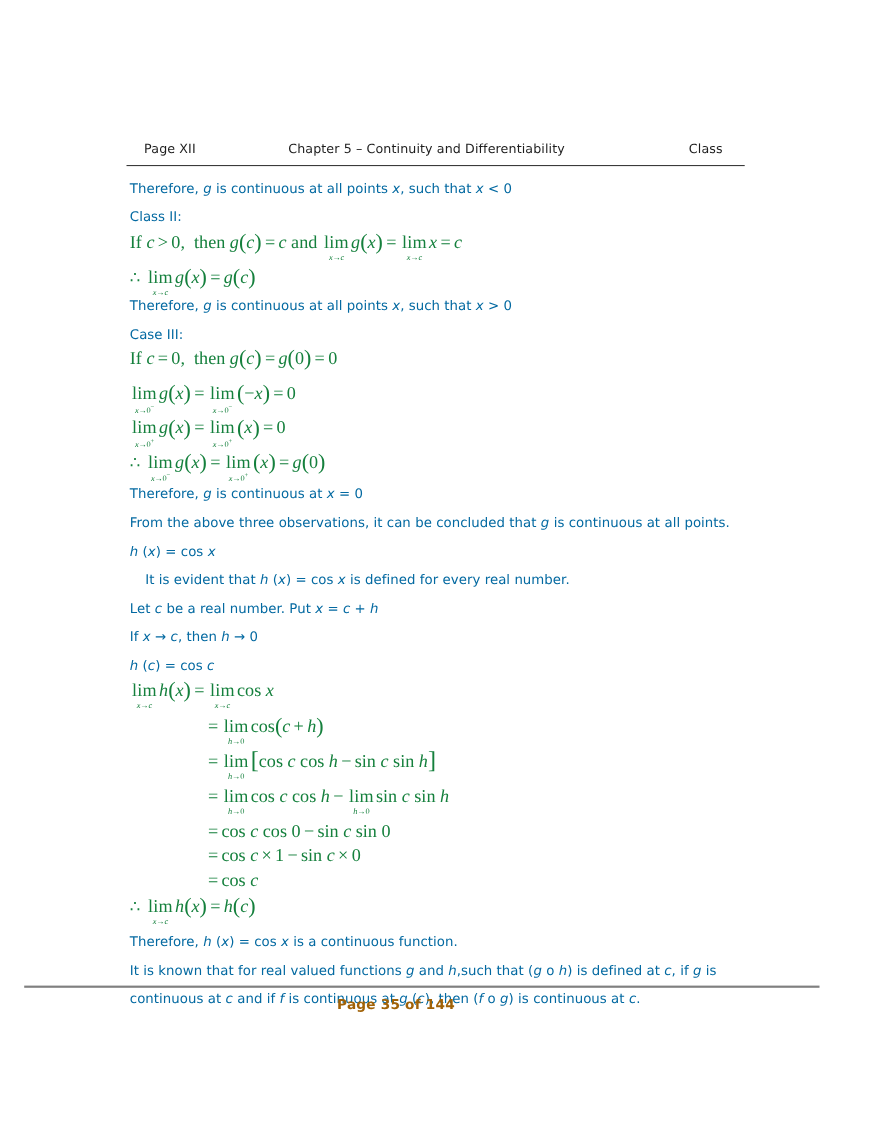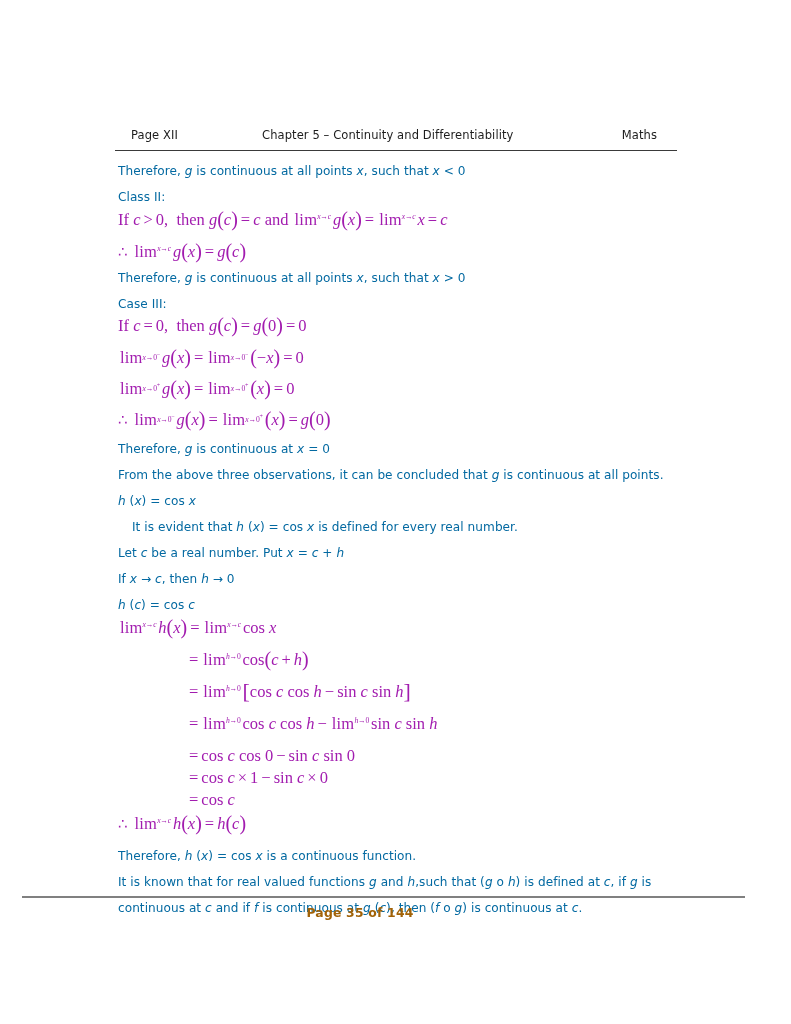--- a/index.html
+++ b/index.html
@@ -57,31 +57,33 @@
     line-height: 26.3px;
     color: #0369a1;
     white-space: nowrap;
     letter-spacing: 0.05px;
   }
   .para i { font-style: italic; }
 
   
   .math {
     font-family: "Liberation Serif", "DejaVu Serif", serif;
-    color: #a21caf;
+    color: #15803d;
     font-size: 16.5px;
     white-space: nowrap;
     line-height: 1;
   }
   .math i { font-style: italic; }
   .mrow { display: flex; align-items: baseline; }
 
   
   .lim {
     display: inline-flex;
+    flex-direction: column;
+    align-items: center;
     vertical-align: baseline;
     margin: 0 2px;
     font-family: Liberation Serif, serif;
   }
   .lim > .op { font-size: 16.5px; line-height: 1; letter-spacing: .2px; }
   .lim > .sub {
     font-size: 7.6px;
     line-height: 1;
     margin-top: 1px;
     letter-spacing: -0.2px;
@@ -121,21 +123,21 @@
   }
 </style>
 </head>
 <body>
 
 <div class="page">
 
   <div class="header">
     <span class="hdr-left">Page XII</span>
     <span class="hdr-center">Chapter 5 – Continuity and Differentiability</span>
-    <span class="hdr-right">Maths</span>
+    <span class="hdr-right">Class</span>
   </div>
 
   <div class="content">
 
     <div class="para" style="position:absolute;left:0;top:0;">
       Therefore, <i>g</i> is continuous at all points <i>x</i>, such that <i>x</i> &lt; 0
     </div>
 
     <div class="para" style="position:absolute;left:0;top:26px;">
       Class II:

